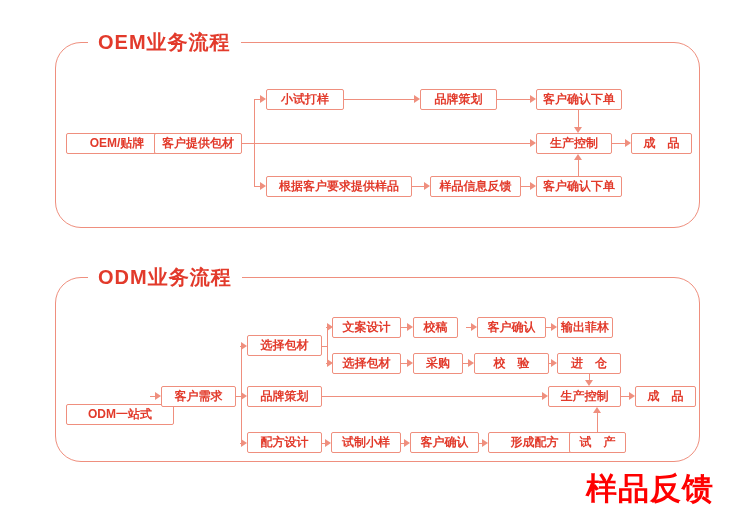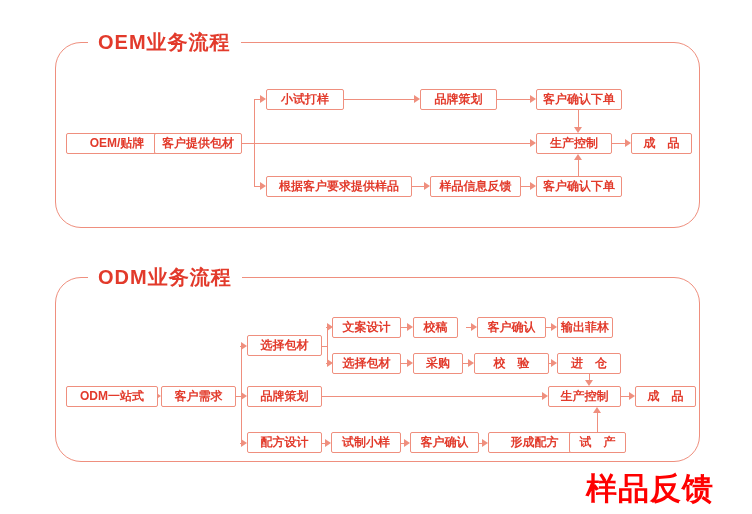--- a/index.html
+++ b/index.html
@@ -65,21 +65,21 @@
     <i class="hl ar" style="left:612px;top:143px;width:13px"></i>
     <i class="hl ar" style="left:412px;top:186px;width:12px"></i>
     <i class="hl ar" style="left:521px;top:186px;width:9px"></i>
     <i class="vl au" style="left:578px;top:160px;height:16px"></i>
   </div>
 
   <div>
     <div class="panel" style="left:55px;top:277px;width:645px;height:185px"></div>
     <div class="panel-title" style="left:88px;top:265px">ODM业务流程</div>
 
-    <div class="node" style="left:66px;top:386px;width:92px">ODM一站式</div>
+    <div class="node" style="left:66px;top:404px;width:108px">ODM一站式</div>
     <div class="node" style="left:161px;top:386px;width:75px">客户需求</div>
     <div class="node" style="left:247px;top:386px;width:75px">品牌策划</div>
     <div class="node" style="left:247px;top:335px;width:75px">选择包材</div>
     <div class="node" style="left:332px;top:317px;width:69px">文案设计</div>
     <div class="node" style="left:413px;top:317px;width:45px">校稿</div>
     <div class="node" style="left:477px;top:317px;width:69px">客户确认</div>
     <div class="node" style="left:557px;top:317px;width:56px">输出菲林</div>
     <div class="node" style="left:332px;top:353px;width:69px">选择包材</div>
     <div class="node" style="left:413px;top:353px;width:50px">采购</div>
     <div class="node" style="left:474px;top:353px;width:75px">校　验</div>

